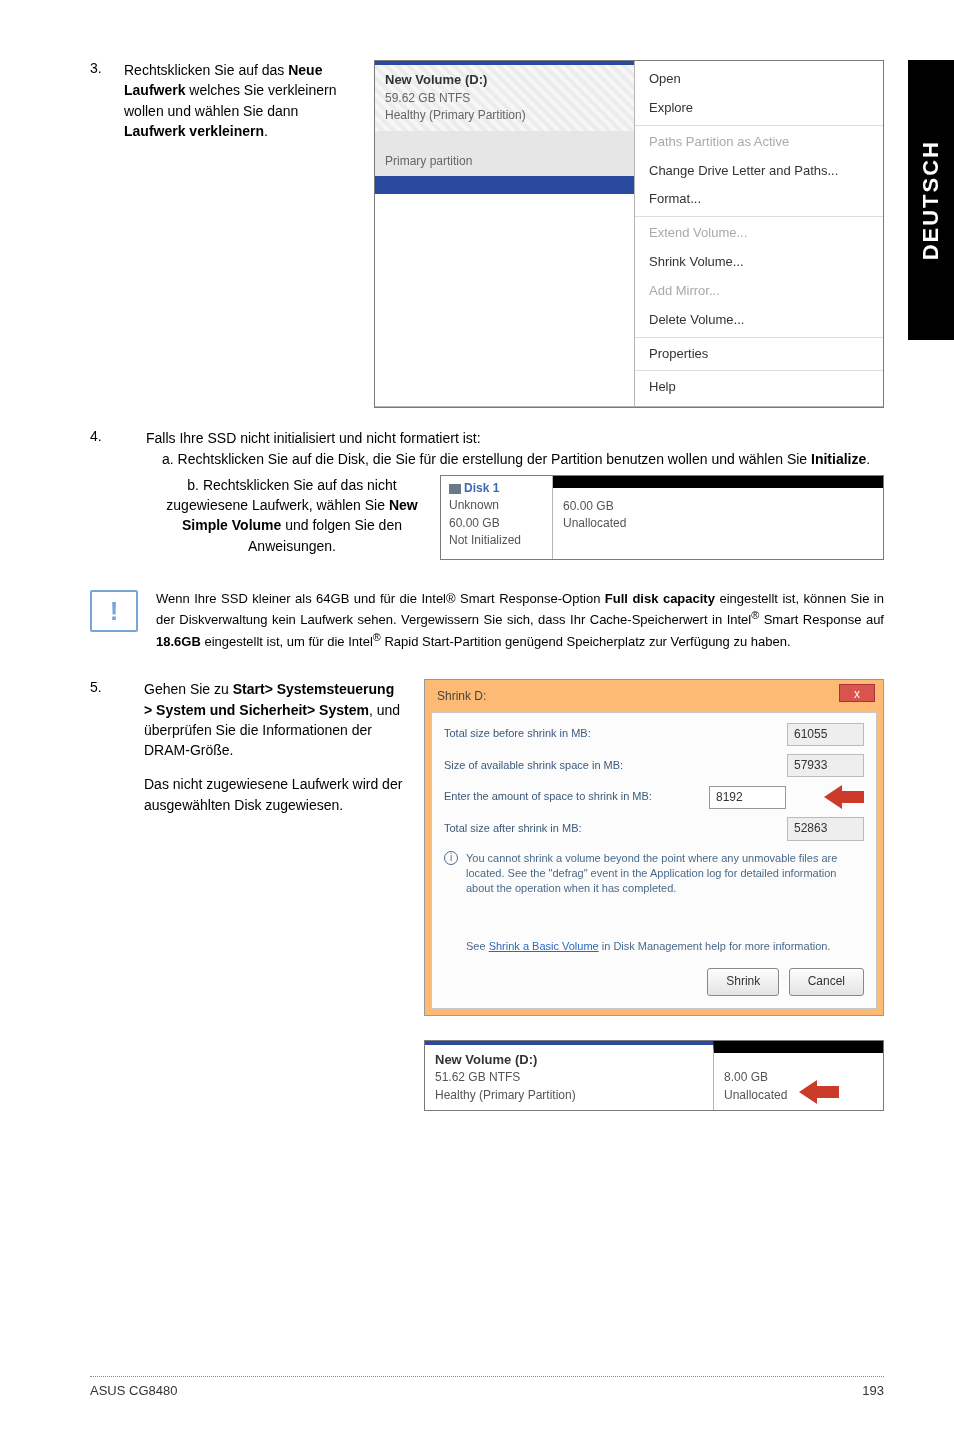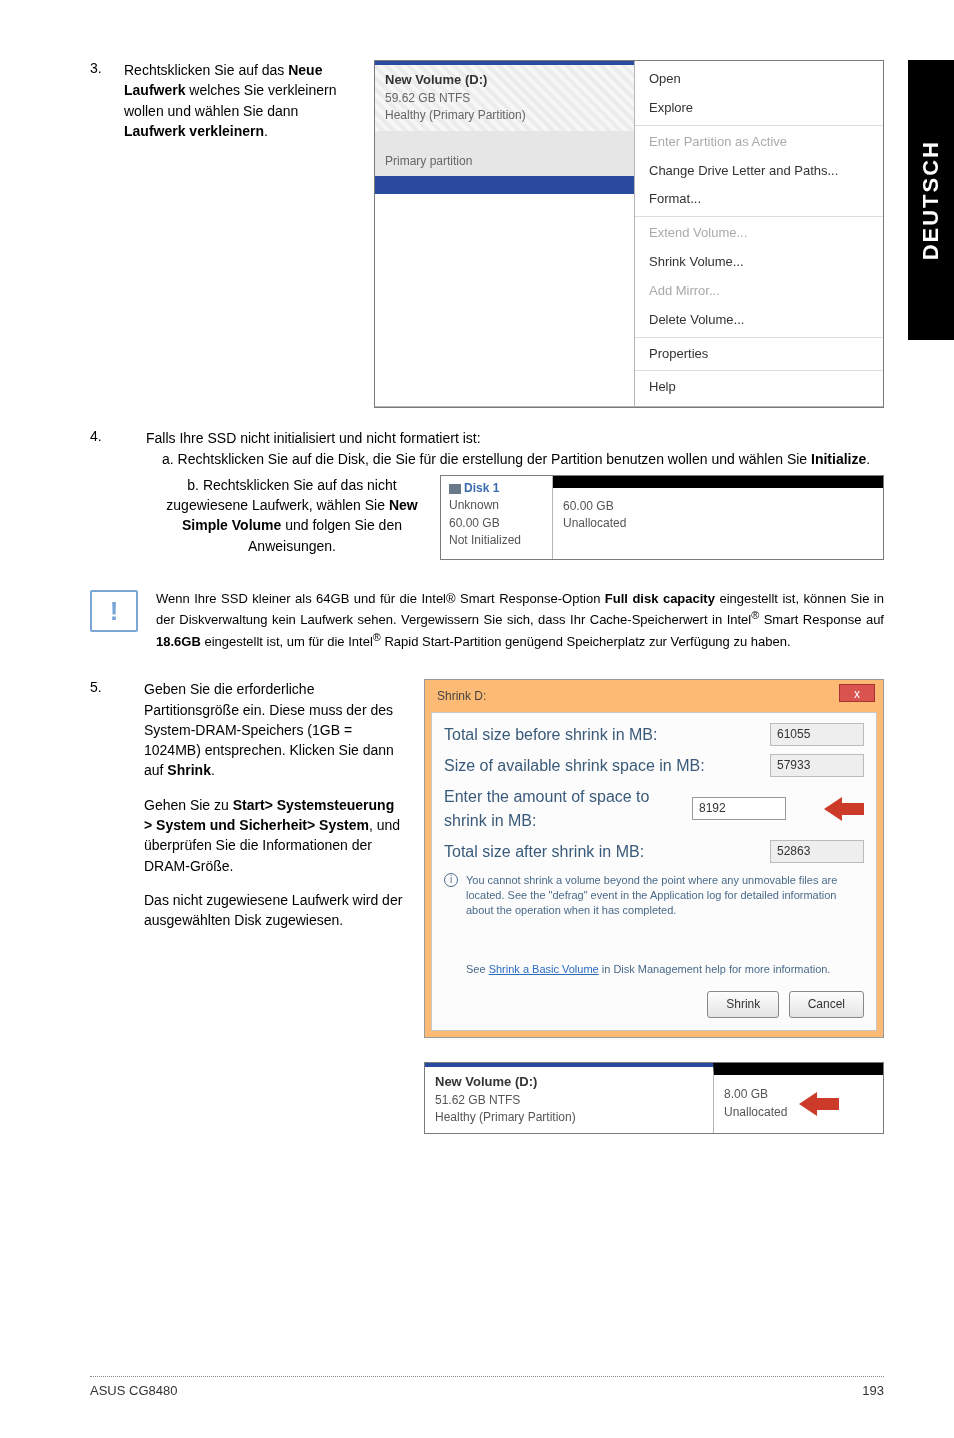--- a/index.html
+++ b/index.html
@@ -38,36 +38,36 @@
   .note-icon { width: 48px; height: 42px; border: 2px solid #7aa6d6; display: flex; align-items: center; justify-content: center; color: #7aa6d6; font-size: 26px; font-weight: bold; border-radius: 2px; flex-shrink: 0; }
   .note-text { font-size: 13px; line-height: 1.4; text-align: justify; }
   .step5-row { display: flex; gap: 20px; }
   .step5-text { width: 260px; font-size: 14px; line-height: 1.45; }
   .step5-text p { margin-bottom: 14px; }
   .ss3 { flex: 1; background: #fdba74; border: 1px solid #9a9a9a; padding: 6px; font-size: 12px; color: #555; position: relative; }
   .ss3-title { font-size: 12px; padding: 2px 6px 6px; color: #444; }
   .ss3-close { position: absolute; right: 8px; top: 4px; width: 36px; height: 18px; background: #d9534f; color: #fff; text-align: center; font-size: 12px; line-height: 18px; border: 1px solid #a33; }
   .ss3-inner { background: #fcfcfc; border: 1px solid #c8c8c8; padding: 10px 12px 12px; }
   .field-row { display: flex; justify-content: space-between; align-items: center; margin-bottom: 8px; }
-  .field-label { color: #3a5a7a; font-size: 16px; }
-  .field-val { width: 94px; border: 1px solid #999; background: #fff; padding: 2px 6px; font-size: 12px; color: #333; text-align: left; }
+  .field-label { color: #3a5a7a; font-size: 11px; }
+  .field-val { width: 77px; border: 1px solid #999; background: #fff; padding: 2px 6px; font-size: 12px; color: #333; text-align: left; }
   .field-val.ro { background: #eee; border-color: #bbb; }
   .arrow-left { width: 40px; height: 24px; position: relative; margin-left: 6px; }
   .arrow-left .shaft { position: absolute; right: 0; top: 6px; width: 24px; height: 12px; background: #cc3a2a; }
   .arrow-left .head { position: absolute; left: 0; top: 0; width: 0; height: 0; border-top: 12px solid transparent; border-bottom: 12px solid transparent; border-right: 18px solid #cc3a2a; }
   .ss3-info { display: flex; gap: 8px; margin: 10px 0 6px; font-size: 11px; color: #4a6a8a; line-height: 1.35; }
   .ss3-info .i { width: 14px; height: 14px; border: 1px solid #4a6a8a; border-radius: 50%; display: flex; align-items: center; justify-content: center; font-size: 10px; flex-shrink: 0; }
   .ss3-link { color: #2a6ac0; text-decoration: underline; }
   .ss3-btns { text-align: right; margin-top: 14px; }
   .ss3-btn { display: inline-block; border: 1px solid #888; background: linear-gradient(#fdfdfd,#e4e4e4); padding: 4px 18px; font-size: 12px; color: #333; margin-left: 6px; border-radius: 3px; }
   .ss4 { width: 460px; margin-left: auto; margin-top: 24px; }
   .ss4-row { display: flex; }
   .ss4-left { flex: 1; padding: 6px 10px; border-top: 4px solid #2a4aa0; }
   .ss4-left .t1 { font-weight: bold; color: #333; font-size: 13px; }
-  .ss4-right { width: 170px; padding: 6px 10px; border-top: 12px solid #000; border-left: 1px solid #b5b5b5; display: flex; align-items: center; gap: 6px; }
+  .ss4-right { width: 170px; padding: 6px 10px; border-top: 12px solid #000; border-left: 1px solid #b5b5b5; display: flex; align-items: flex-end; gap: 6px; }
   .footer { position: absolute; left: 90px; right: 70px; bottom: 40px; display: flex; justify-content: space-between; font-size: 13px; color: #333; border-top: 1px dotted #888; padding-top: 6px; }
   b { font-weight: bold; }
 </style>
 </head>
 <body>
 
 <div class="side-tab">
     <span>DEUTSCH</span>
   </div>
 
@@ -87,21 +87,21 @@
               <div class="t2">59.62 GB NTFS</div>
               <div class="t3">Healthy (Primary Partition)</div>
             </div>
             <div class="ss1-prim">Primary partition</div>
             <div class="ss1-foot"></div>
           </div>
           <div class="menu">
             <div class="menu-item">Open</div>
             <div class="menu-item">Explore</div>
             <div class="menu-sep"></div>
-            <div class="menu-item disabled">Enter Partition as Active</div>
+            <div class="menu-item disabled">Paths Partition as Active</div>
             <div class="menu-item">Change Drive Letter and Paths...</div>
             <div class="menu-item">Format...</div>
             <div class="menu-sep"></div>
             <div class="menu-item disabled">Extend Volume...</div>
             <div class="menu-item">Shrink Volume...</div>
             <div class="menu-item disabled">Add Mirror...</div>
             <div class="menu-item">Delete Volume...</div>
             <div class="menu-sep"></div>
             <div class="menu-item">Properties</div>
             <div class="menu-sep"></div>
@@ -141,21 +141,20 @@
     <div class="note-icon">!</div>
     <div class="note-text">
       <span>Wenn Ihre SSD kleiner als 64GB und für die Intel® Smart Response-Option </span><b>Full disk capacity</b><span> eingestellt ist, können Sie in der Diskverwaltung kein Laufwerk sehen. Vergewissern Sie sich, dass Ihr Cache-Speicherwert in Intel</span><sup>®</sup><span> Smart Response auf </span><b>18.6GB</b><span> eingestellt ist, um für die Intel</span><sup>®</sup><span> Rapid Start-Partition genügend Speicherplatz zur Verfügung zu haben.</span>
     </div>
   </div>
 
   <div class="step">
     <div class="step-num">5.</div>
     <div class="step-body step5-row">
       <div class="step5-text">
-        <p><span>Geben Sie die erforderliche Partitionsgröße ein. Diese muss der des System-DRAM-Speichers (1GB = 1024MB) entsprechen. Klicken Sie dann auf </span><b>Shrink</b><span>.</span></p>
         <p><span>Gehen Sie zu </span><b>Start&gt; Systemsteuerung &gt; System und Sicherheit&gt; System</b><span>, und überprüfen Sie die Informationen der DRAM-Größe.</span></p>
         <p>Das nicht zugewiesene Laufwerk wird der ausgewählten Disk zugewiesen.</p>
       </div>
       <div style="flex:1;">
         <div class="ss3">
           <div class="ss3-title">Shrink D:</div>
           <div class="ss3-close">x</div>
           <div class="ss3-inner">
             <div class="field-row">
               <span class="field-label">Total size before shrink in MB:</span>

